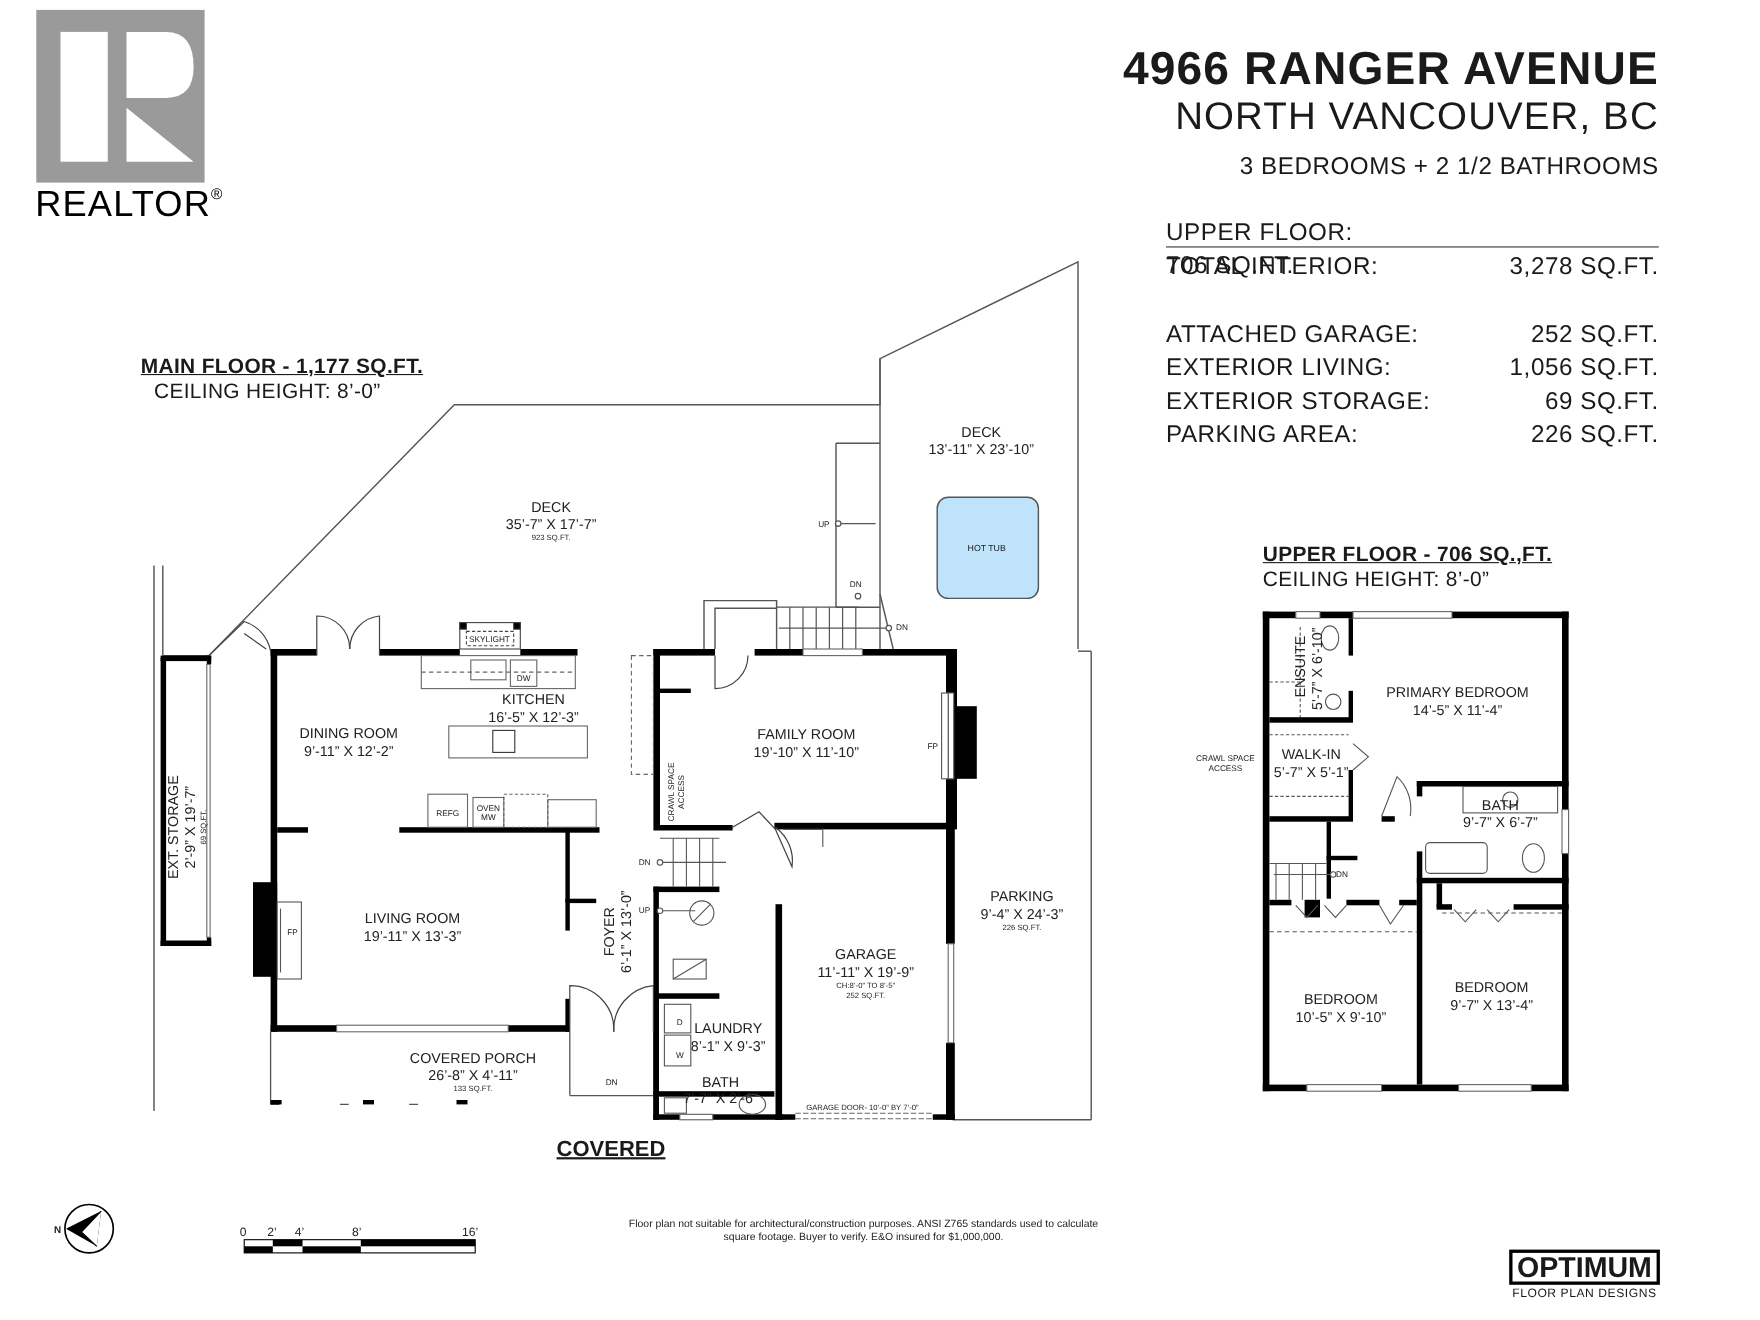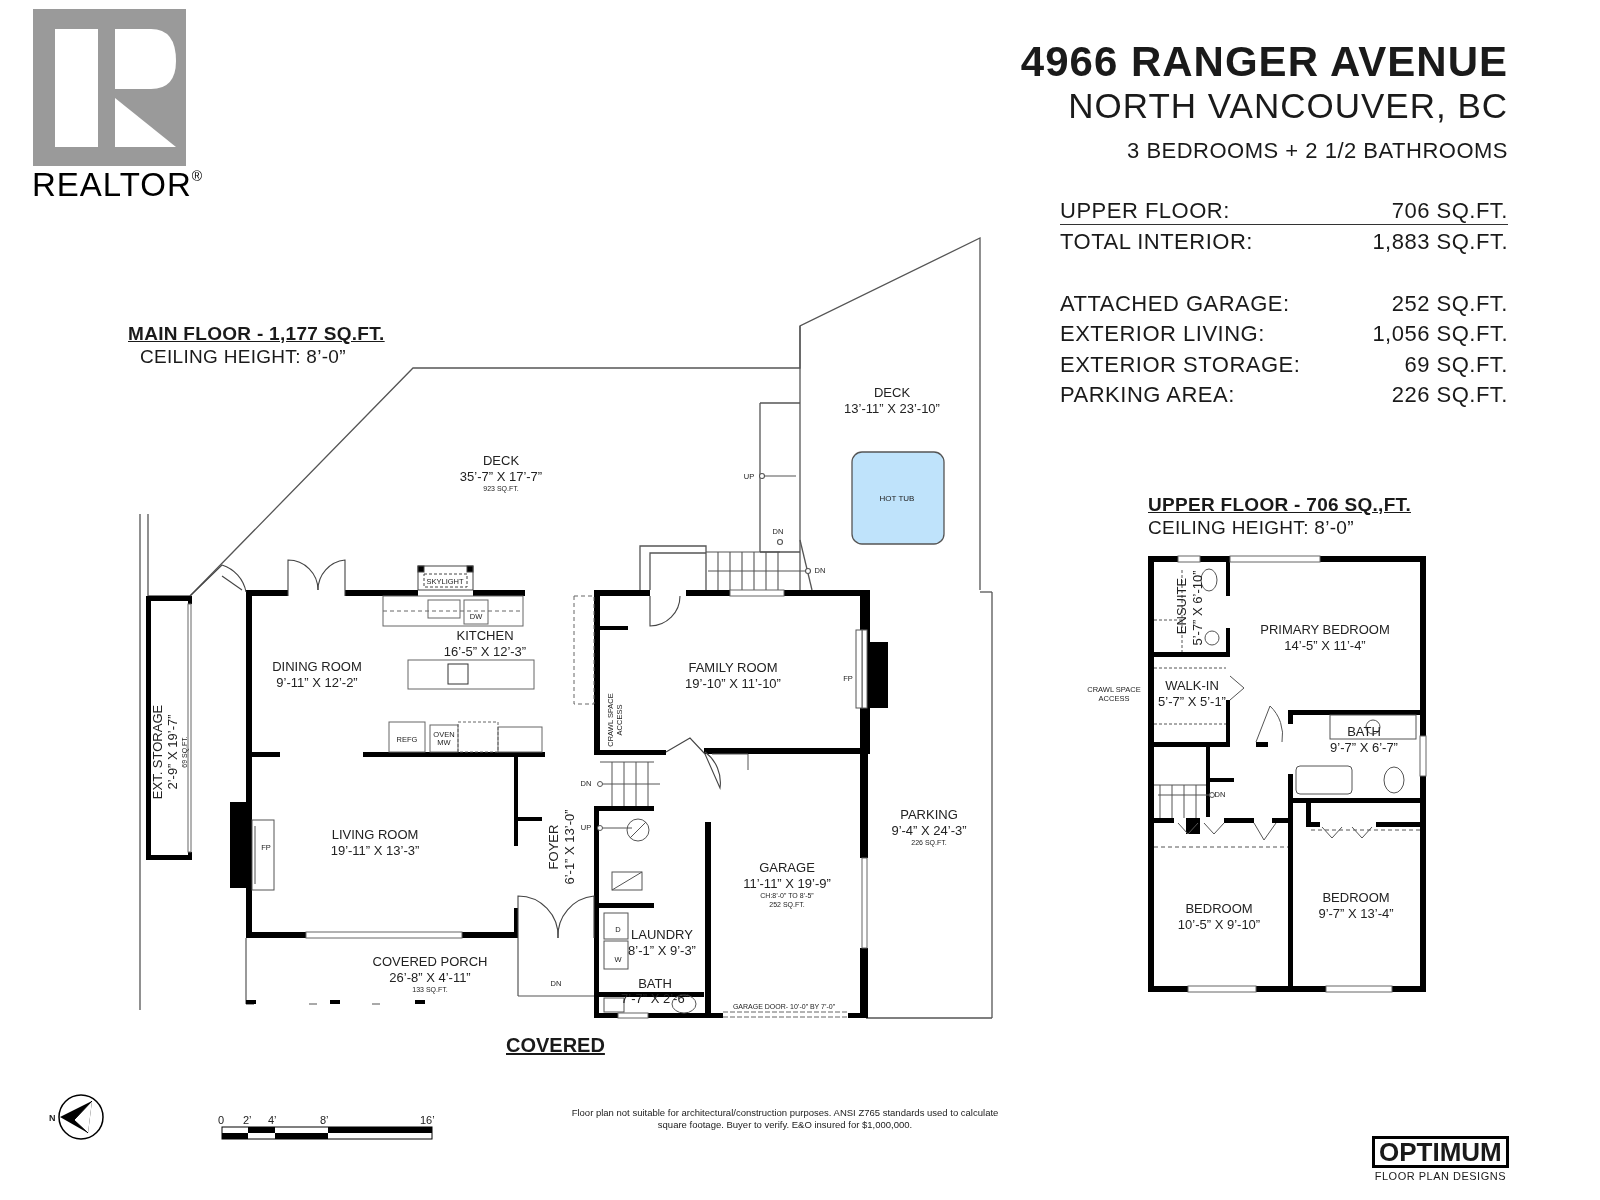--- a/index.html
+++ b/index.html
@@ -9,21 +9,21 @@
   
   .realtor-box { left: 33px; top: 9px; width: 153px; height: 157px; background: #9a9a9a; }
   .realtor-word { left: 32px; top: 166px; font-size: 33px; color: #000000; letter-spacing: 1px; font-weight: 400; }
   .realtor-word sup { font-size: 14px; vertical-align: top; position: relative; top: 2px; }
   
   .title { right: 92px; top: 38px; font-size: 42px; font-weight: 700; letter-spacing: 1px; text-align: right; white-space: nowrap; }
   .subtitle { right: 92px; top: 86px; font-size: 35px; font-weight: 400; letter-spacing: 1px; text-align: right; white-space: nowrap; }
   .beds { right: 92px; top: 138px; font-size: 22px; letter-spacing: 0.5px; text-align: right; white-space: nowrap; }
   .sqft-table { left: 1060px; top: 196px; width: 448px; font-size: 22px; letter-spacing: 0.5px; }
   .sqft-row { display: flex; justify-content: space-between; height: 30.5px; line-height: 30px; }
-  .sqft-row.underline { border-bottom: 1.5px solid #333; height: 28px; margin-bottom: 2px; }
+  .sqft-row.underline { border-bottom: 1.5px solid #333; height: 28px; margin-bottom: 2px; flex-direction: column; }
   .sqft-row.total { font-weight: 400; align-items: center; }
   .sqft-gap { height: 31px; }
   
   .floor-head { font-size: 19px; font-weight: 700; text-decoration: underline; white-space: nowrap; letter-spacing: 0.3px; }
   .floor-sub { font-size: 19px; white-space: nowrap; letter-spacing: 0.3px; }
   .entrance { left: 506px; top: 1034px; font-size: 20px; font-weight: 700; text-decoration: underline; }
   .disclaimer { left: 570px; top: 1107px; width: 430px; font-size: 9.5px; text-align: center; line-height: 12px; color: #222; }
   .optimum { left: 1372px; top: 1136px; }
   .opt-box { border: 3px solid #000; border-right-width: 3px; padding: 0 4px; font-size: 26px; font-weight: 700; line-height: 26px; letter-spacing: 0; }
   .opt-sub { font-size: 11px; letter-spacing: 0.5px; text-align: center; margin-top: 2px; }
@@ -46,21 +46,21 @@
 <div class="abs subtitle">NORTH VANCOUVER, BC</div>
 <div class="abs beds">3 BEDROOMS + 2 1/2 BATHROOMS</div>
 
 <div class="abs sqft-table">
   <div class="sqft-row underline">
     <span>UPPER FLOOR:</span>
     <span>706 SQ.FT.</span>
   </div>
   <div class="sqft-row total">
     <span>TOTAL INTERIOR:</span>
-    <span>1,883 SQ.FT.</span>
+    <span>3,278 SQ.FT.</span>
   </div>
   <div class="sqft-gap"></div>
   <div class="sqft-row">
     <span>ATTACHED GARAGE:</span>
     <span>252 SQ.FT.</span>
   </div>
   <div class="sqft-row">
     <span>EXTERIOR LIVING:</span>
     <span>1,056 SQ.FT.</span>
   </div>

